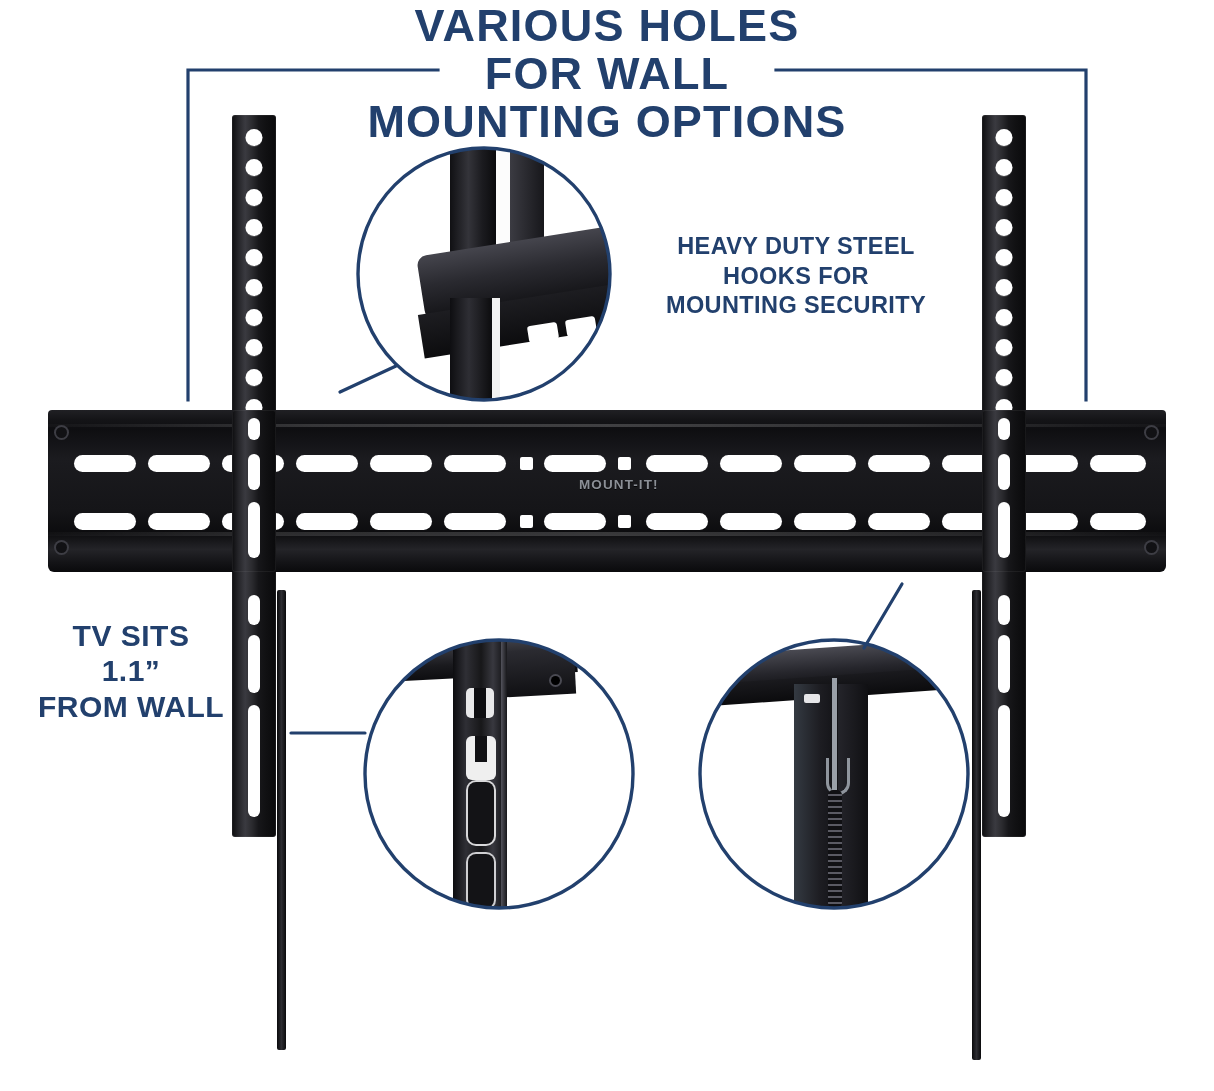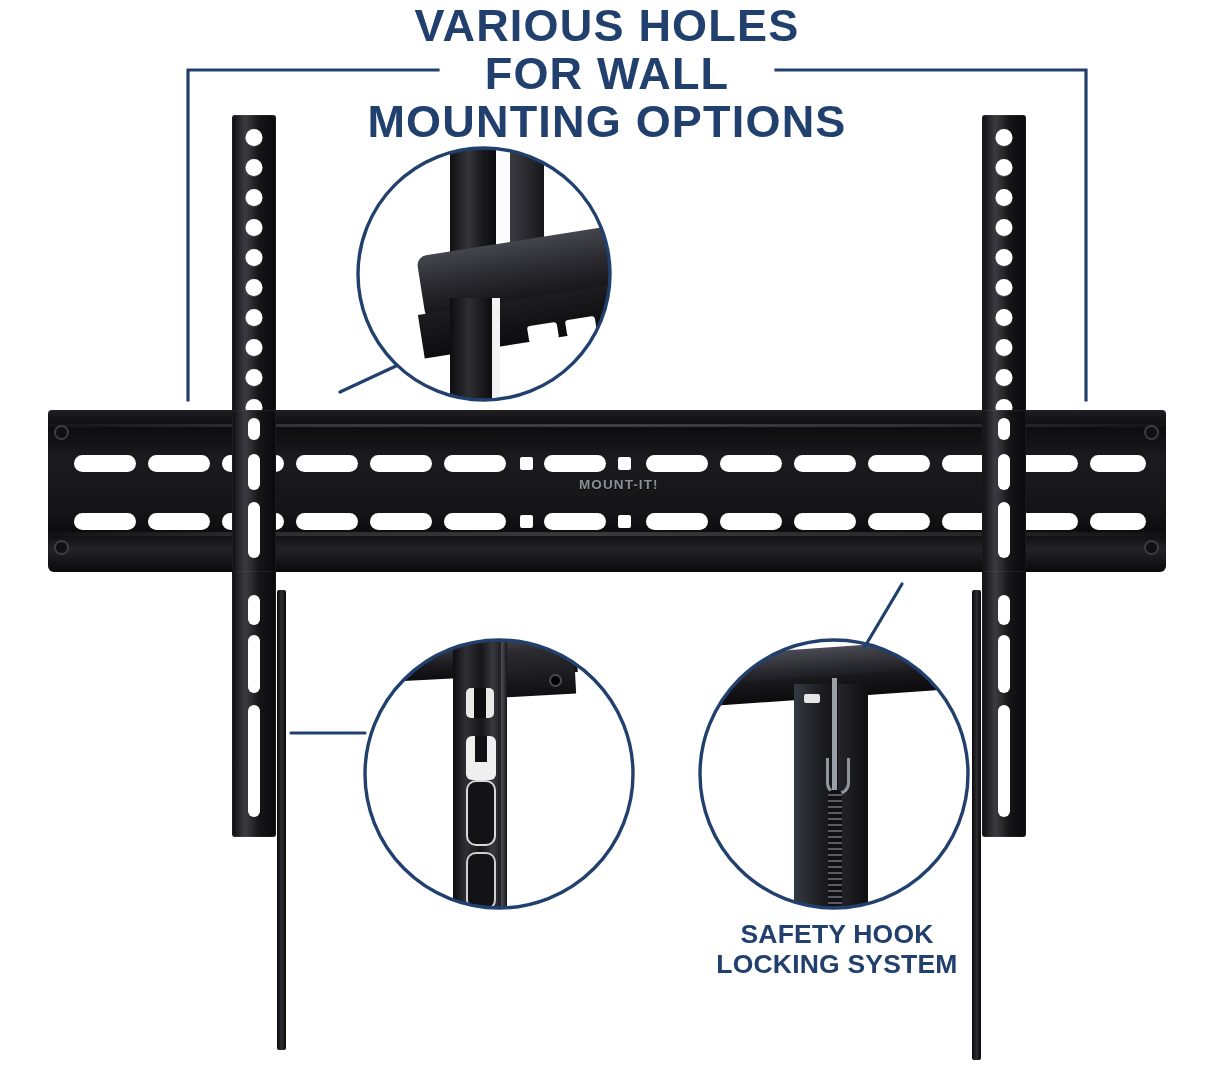--- a/index.html
+++ b/index.html
@@ -367,19 +367,23 @@
     <circle cx="484" cy="274" r="126" fill="none" stroke="#22406d" stroke-width="3.4"></circle>
     <path d="M396,366 L340,392" stroke="#22406d" stroke-width="3.2" fill="none" stroke-linecap="round"></path>
 
     <circle cx="499" cy="774" r="134" fill="none" stroke="#22406d" stroke-width="3.4"></circle>
     <path d="M365,733 L291,733" stroke="#22406d" stroke-width="3.2" fill="none" stroke-linecap="round"></path>
 
     <circle cx="834" cy="774" r="134" fill="none" stroke="#22406d" stroke-width="3.4"></circle>
     <path d="M864,648 L902,584" stroke="#22406d" stroke-width="3.2" fill="none" stroke-linecap="round"></path>
   </svg>
 
-
-
-
-  <div class="hdg" id="label-safety-hook">SAFETY HOOK
-LOCKING SYSTEM</div>
+  <div class="hdg" id="label-heavy-duty">HEAVY DUTY STEEL
+HOOKS FOR
+MOUNTING SECURITY</div>
+
+  <div class="hdg" id="label-tv-sits">TV SITS
+1.1”
+FROM WALL</div>
+
+
 
 </div>
 
 </body></html>

